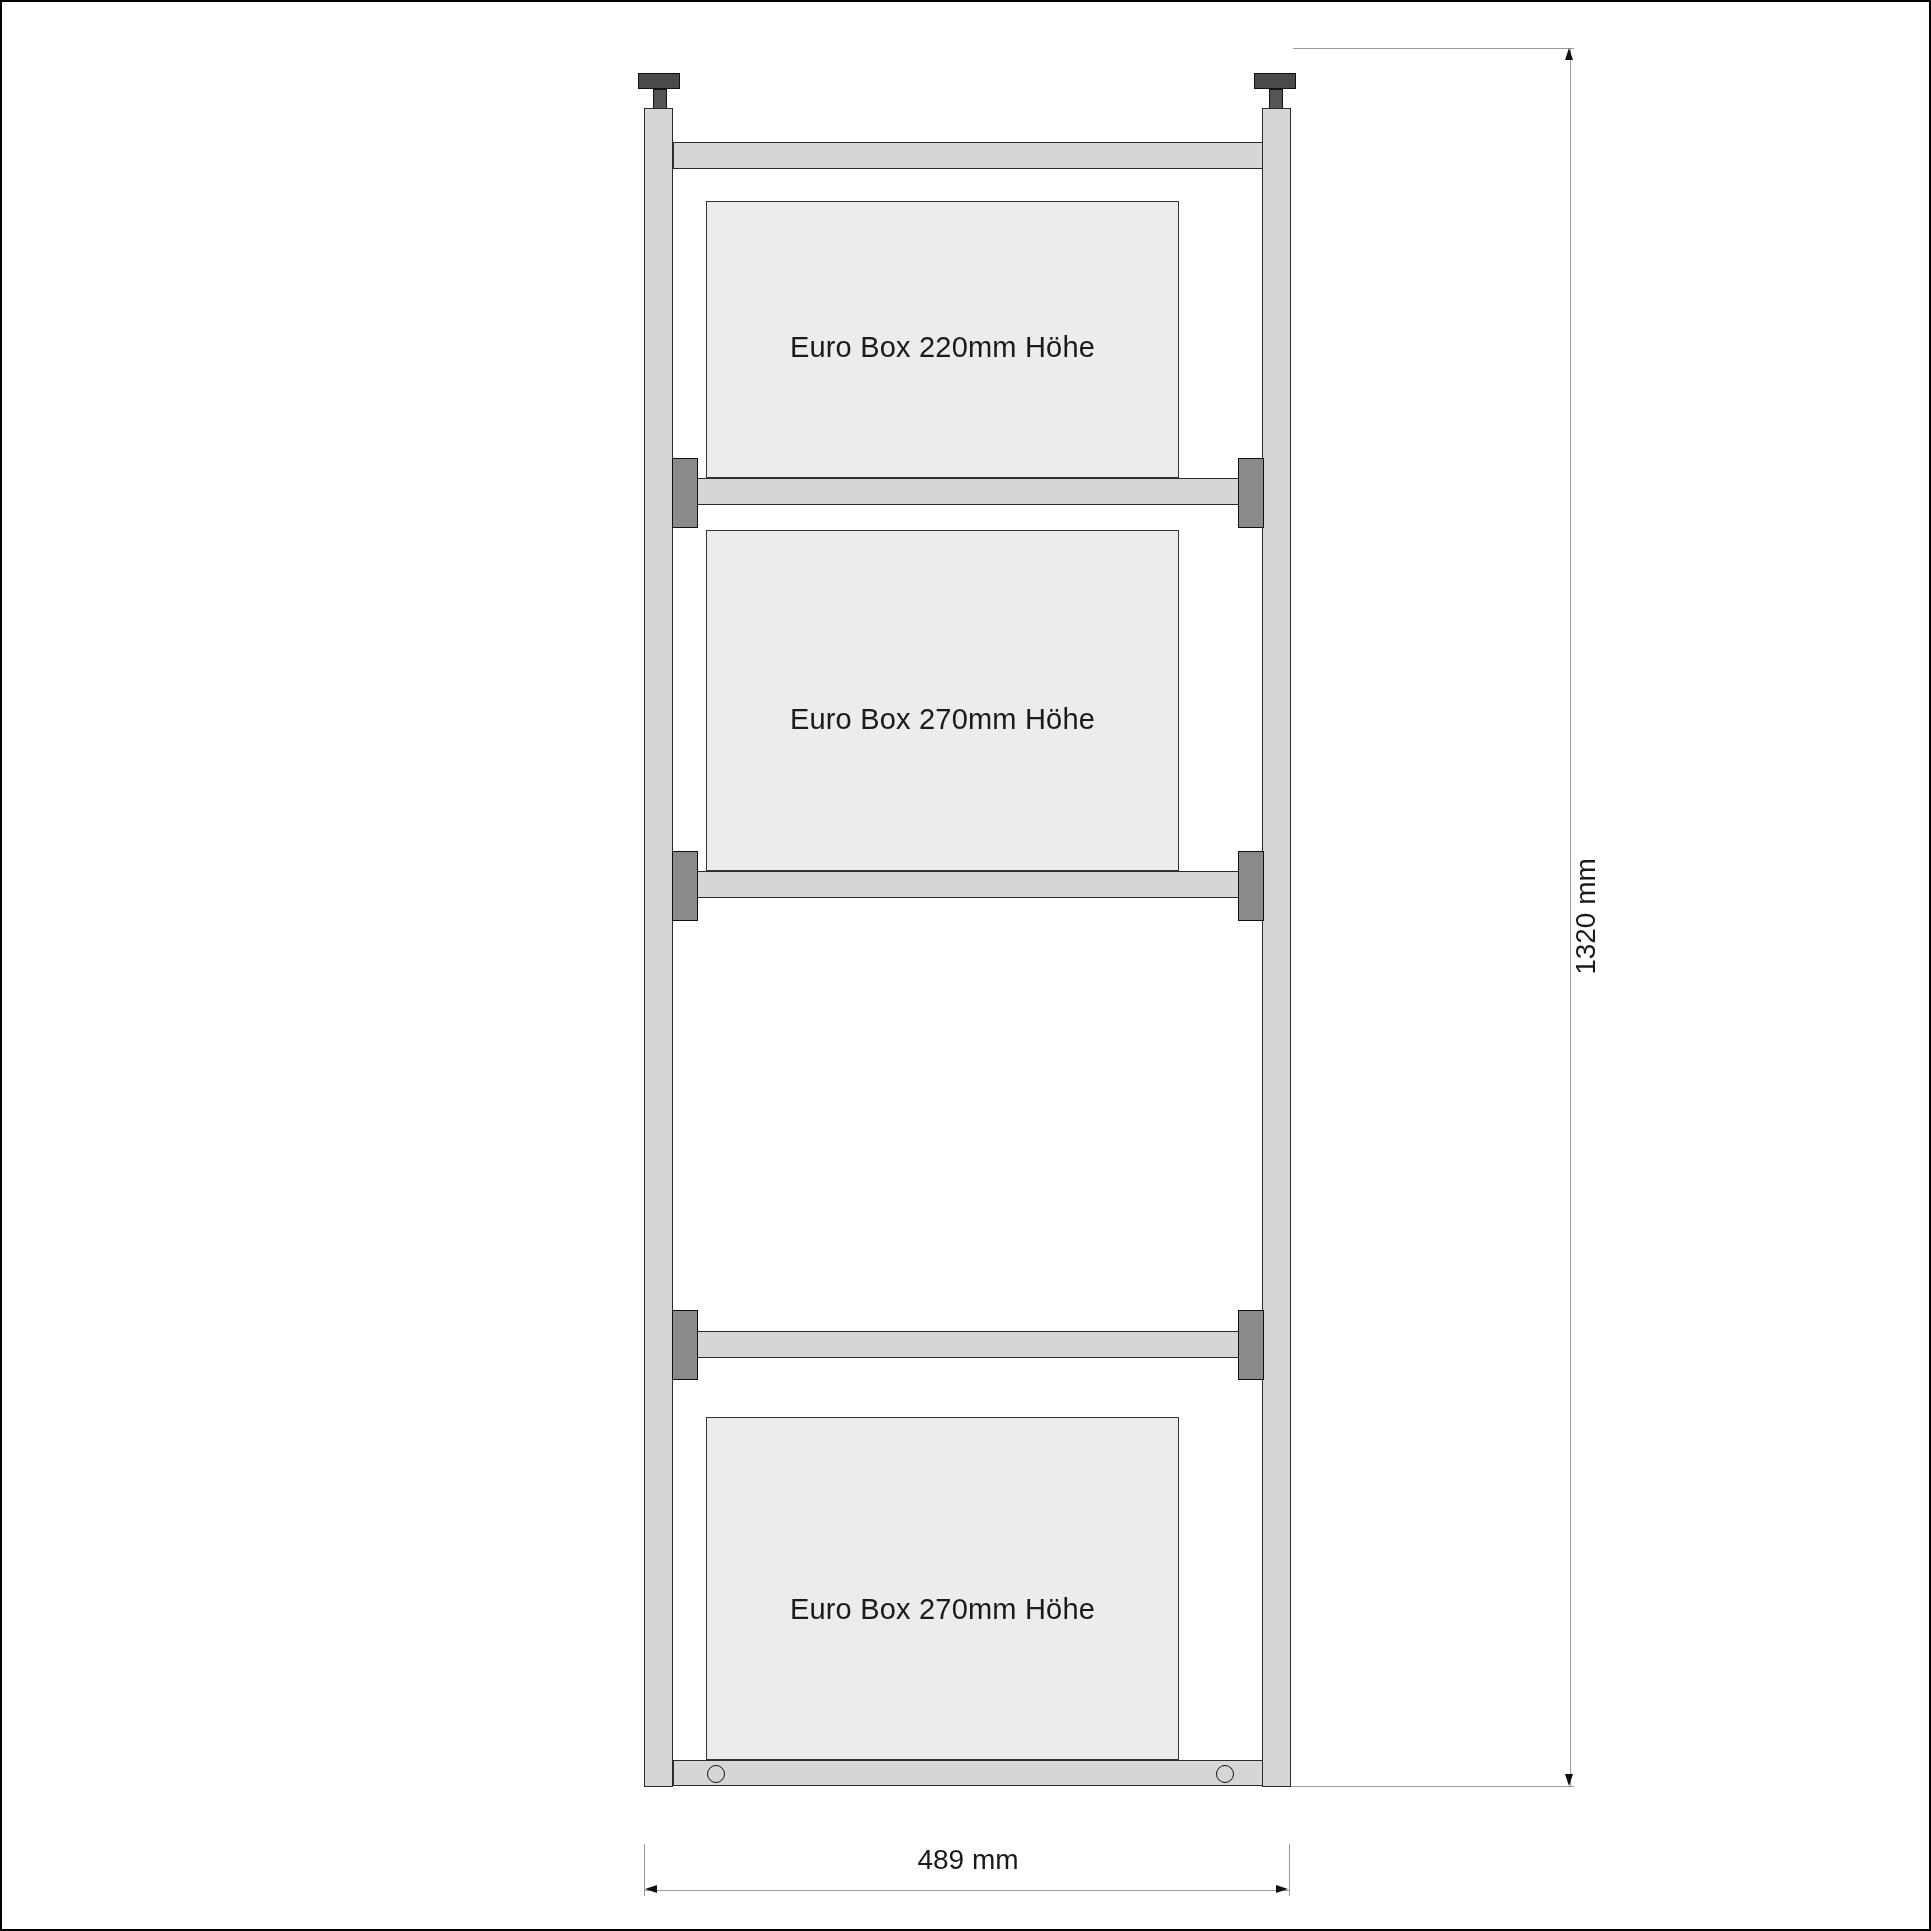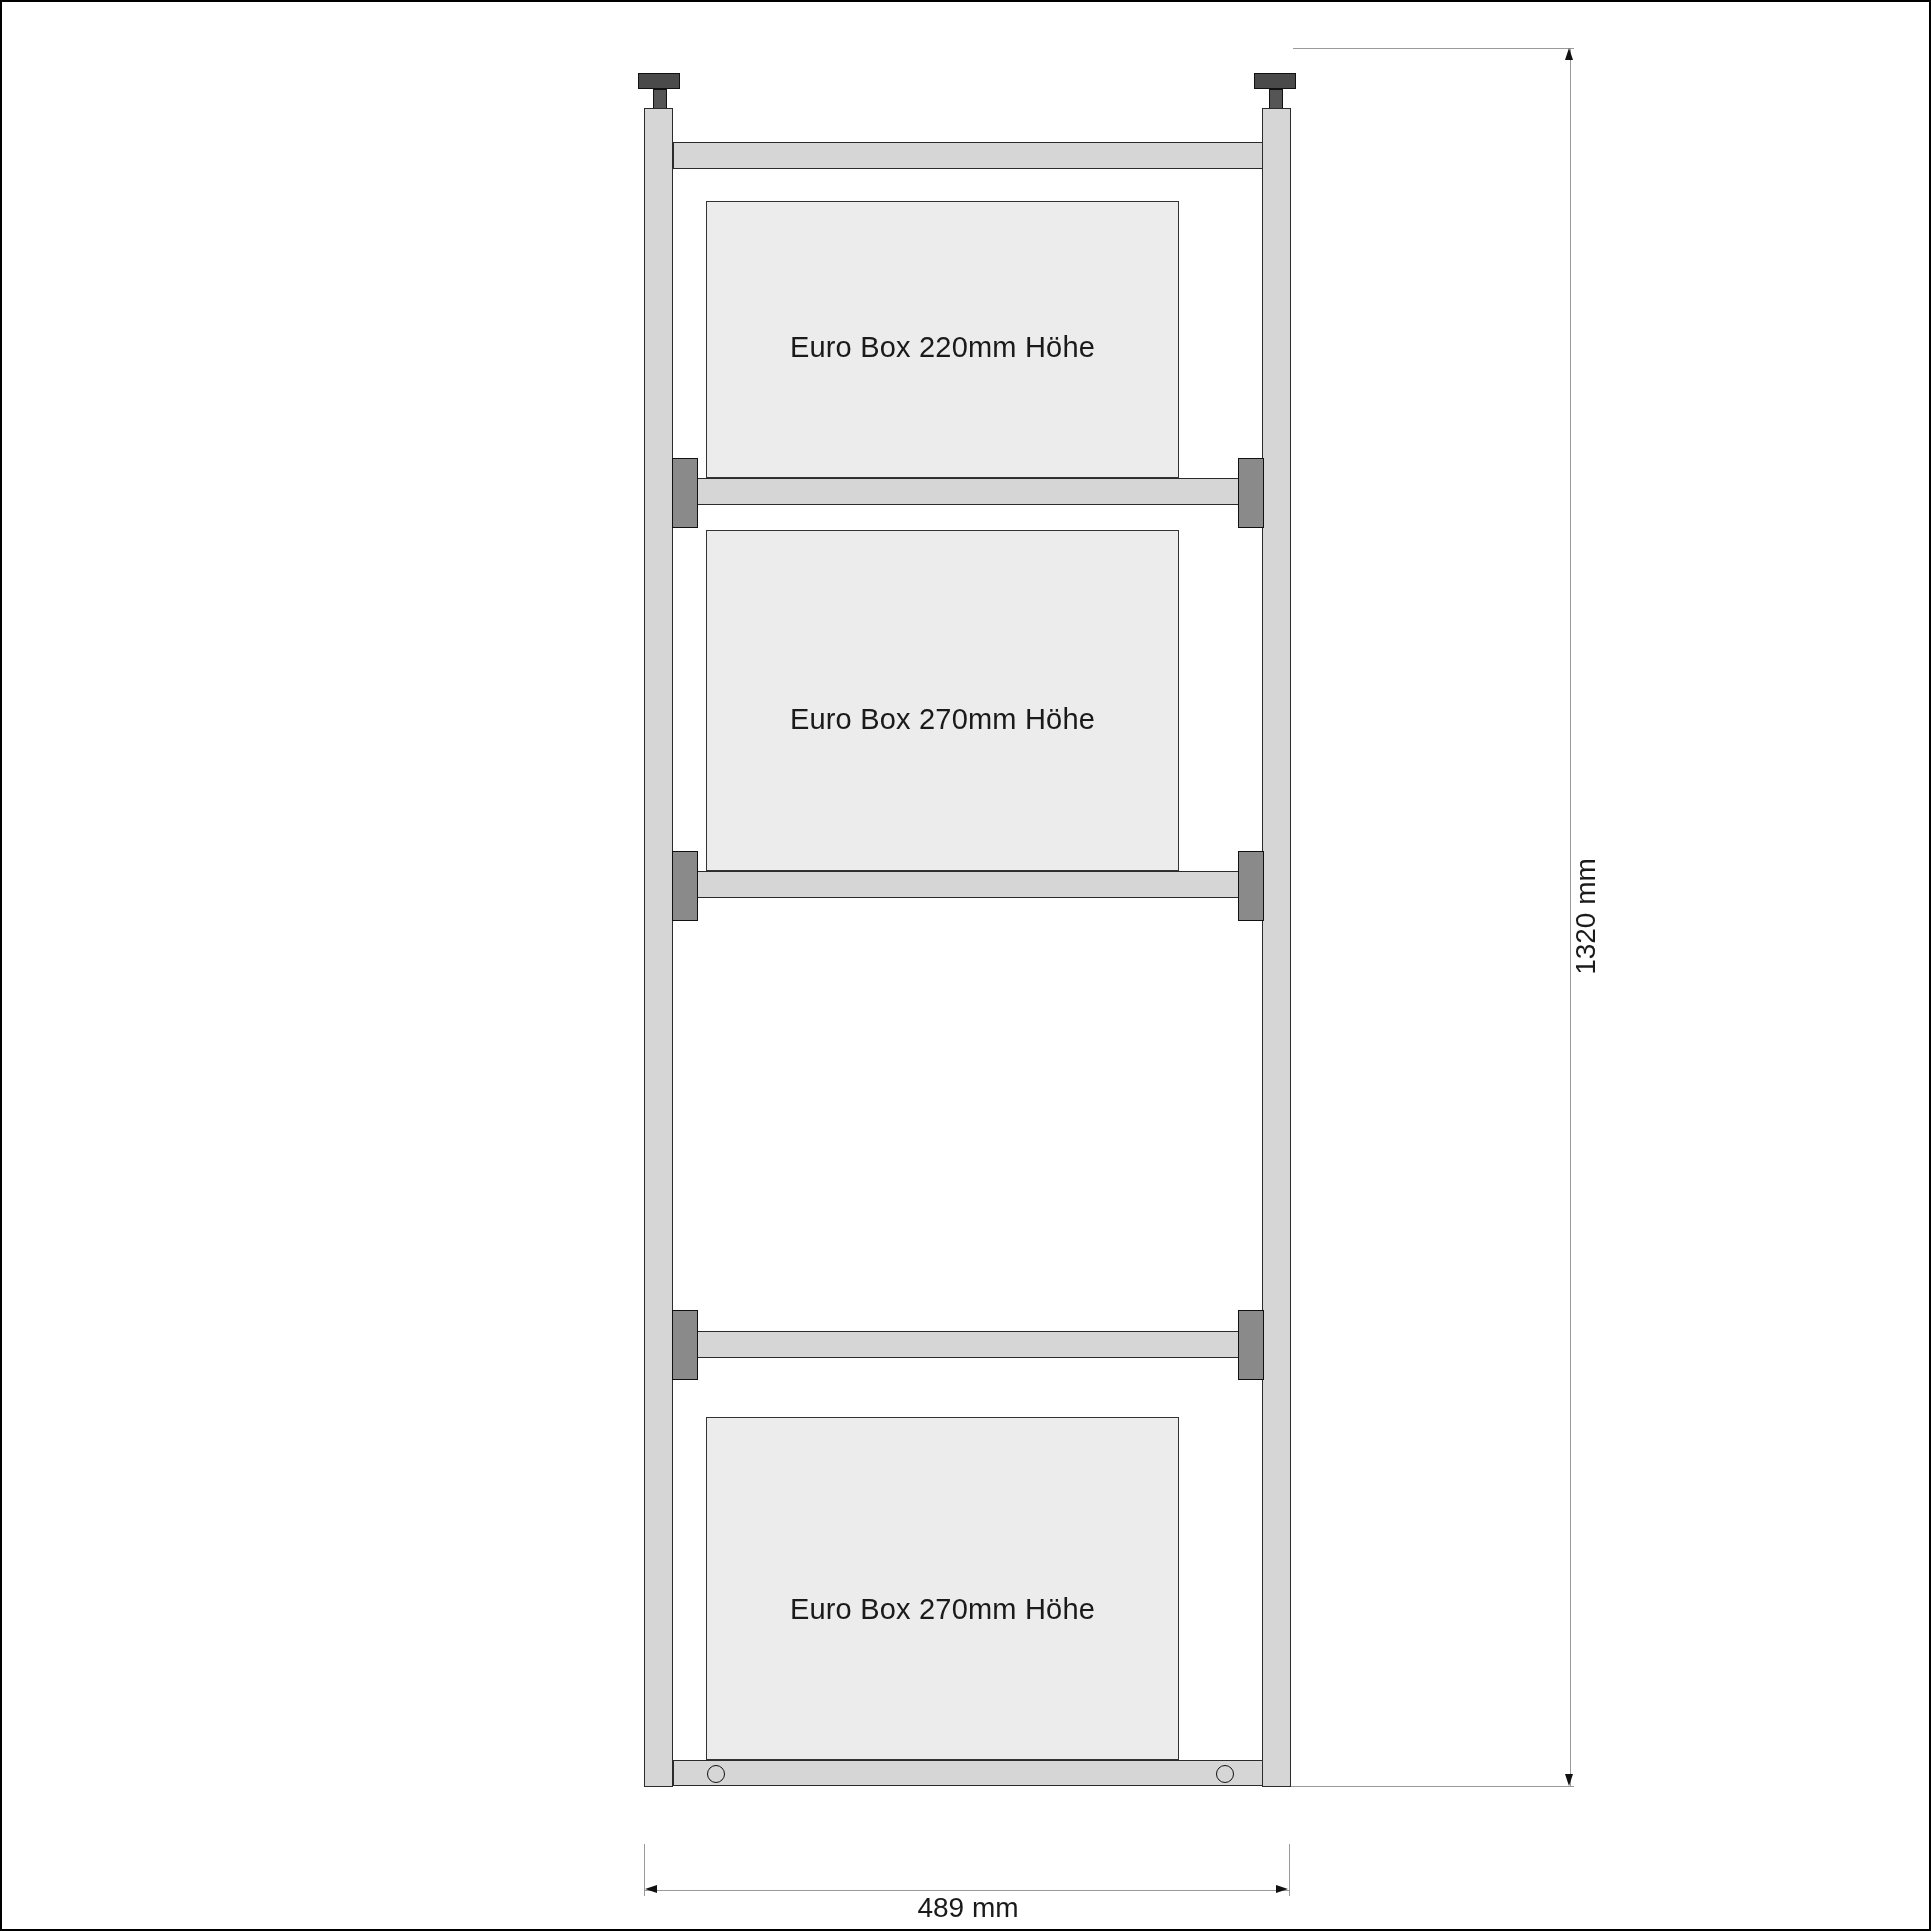--- a/index.html
+++ b/index.html
@@ -52,21 +52,21 @@
   .ext-wl{left:642px;top:1842px;width:1px;height:52px;}
   .ext-wr{left:1287px;top:1842px;width:1px;height:52px;}
   .dim-h{left:643px;top:1888px;width:644px;height:1px;}
   .arrow{width:0;height:0;z-index:1;}
   .arr-up{left:1563px;top:46px;border-left:4.8px solid transparent;border-right:4.8px solid transparent;border-bottom:12.6px solid #111;}
   .arr-down{left:1563px;top:1772px;border-left:4.8px solid transparent;border-right:4.8px solid transparent;border-top:12.6px solid #111;}
   .arr-left{left:643px;top:1883px;border-top:4.8px solid transparent;border-bottom:4.8px solid transparent;border-right:12.6px solid #111;}
   .arr-right{left:1274px;top:1883px;border-top:4.8px solid transparent;border-bottom:4.8px solid transparent;border-left:12.6px solid #111;}
   .dim-label{font-size:28px;color:var(--ink);z-index:1;}
   .dim-label.height{left:1506px;top:847px;width:154px;height:135px;display:flex;align-items:center;justify-content:center;transform:rotate(-90deg);}
-  .dim-label.width{left:821px;top:1890px;width:290px;text-align:center;}
+  .dim-label.width{left:821px;top:1842px;width:290px;text-align:center;}
 </style>
 </head>
 <body>
 
 <div class="canvas">
 
   <div class="abs dimline ext-top"></div>
   <div class="abs dimline ext-bottom"></div>
   <div class="abs dimline dim-v"></div>
   <div class="abs dimline ext-wl"></div>

